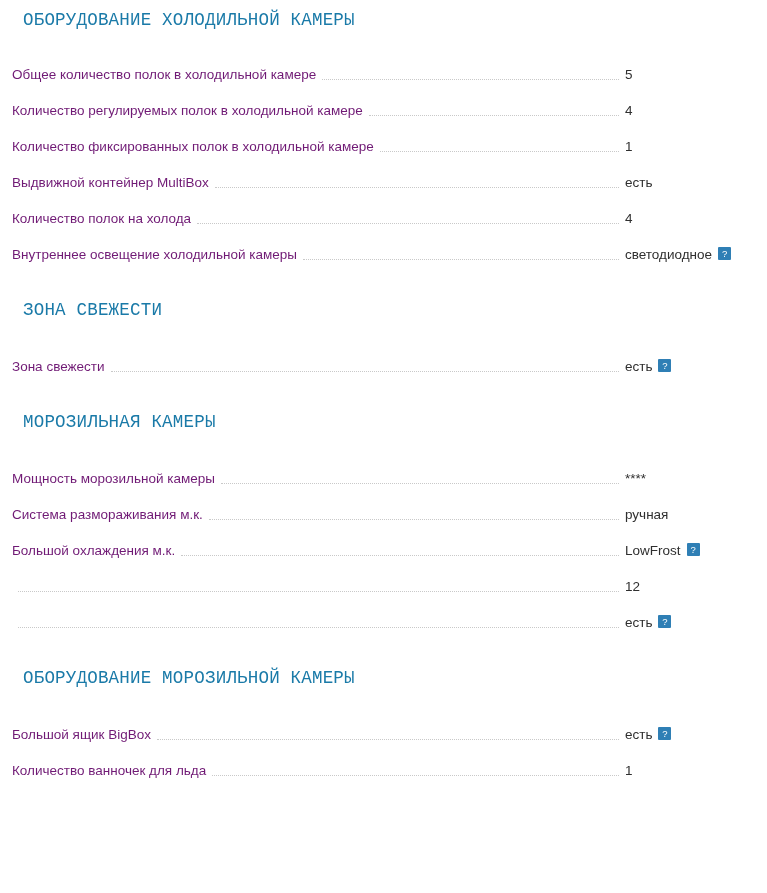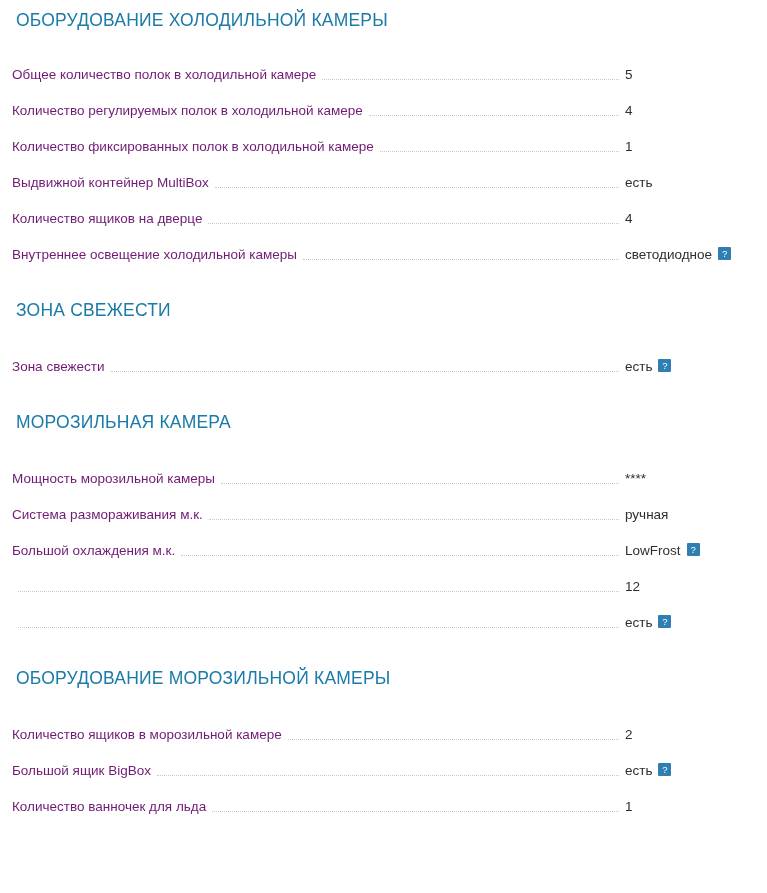--- a/index.html
+++ b/index.html
@@ -21,22 +21,23 @@
   }
   .section {
     margin: 0;
   }
   .section-title {
     color: #1a7aa8;
     font-size: 17.5px;
     font-weight: normal;
     letter-spacing: 0.2px;
     padding: 0;
-    margin: 4px;
+    margin: 11px;
     line-height: 1.2;
+    font-family: Liberation Mono, monospace;
   }
   .section-head {
     height: 44px;
     display: flex;
     align-items: center;
   }
   .section-head.first {
     height: 40px;
   }
   .rows {
@@ -124,21 +125,21 @@
             </span>
           </div>
           <div class="row">
             <span class="label">Выдвижной контейнер MultiBox</span>
             <span class="dots"></span>
             <span class="value">
               <span>есть</span>
             </span>
           </div>
           <div class="row">
-            <span class="label">Количество ящиков на дверце</span>
+            <span class="label">Количество полок на холода</span>
             <span class="dots"></span>
             <span class="value">
               <span>4</span>
             </span>
           </div>
           <div class="row">
             <span class="label">Внутреннее освещение холодильной камеры</span>
             <span class="dots"></span>
             <span class="value">
               <span>светодиодное</span>
@@ -159,21 +160,21 @@
             <span class="value">
               <span>есть</span>
               <span class="help-icon">?</span>
             </span>
           </div>
         </div>
       </div>
       <div class="spacer-lg"></div>
       <div class="section">
         <div class="section-head">
-          <h2 class="section-title">МОРОЗИЛЬНАЯ КАМЕРА</h2>
+          <h2 class="section-title">МОРОЗИЛЬНАЯ КАМЕРЫ</h2>
         </div>
         <div class="rows">
           <div class="row">
             <span class="label">Мощность морозильной камеры</span>
             <span class="dots"></span>
             <span class="value">
               <span>****</span>
             </span>
           </div>
           <div class="row">
@@ -205,27 +206,20 @@
             </span>
           </div>
         </div>
       </div>
       <div class="spacer-lg"></div>
       <div class="section">
         <div class="section-head">
           <h2 class="section-title">ОБОРУДОВАНИЕ МОРОЗИЛЬНОЙ КАМЕРЫ</h2>
         </div>
         <div class="rows">
-          <div class="row">
-            <span class="label">Количество ящиков в морозильной камере</span>
-            <span class="dots"></span>
-            <span class="value">
-              <span>2</span>
-            </span>
-          </div>
           <div class="row">
             <span class="label">Большой ящик BigBox</span>
             <span class="dots"></span>
             <span class="value">
               <span>есть</span>
               <span class="help-icon">?</span>
             </span>
           </div>
           <div class="row">
             <span class="label">Количество ванночек для льда</span>

